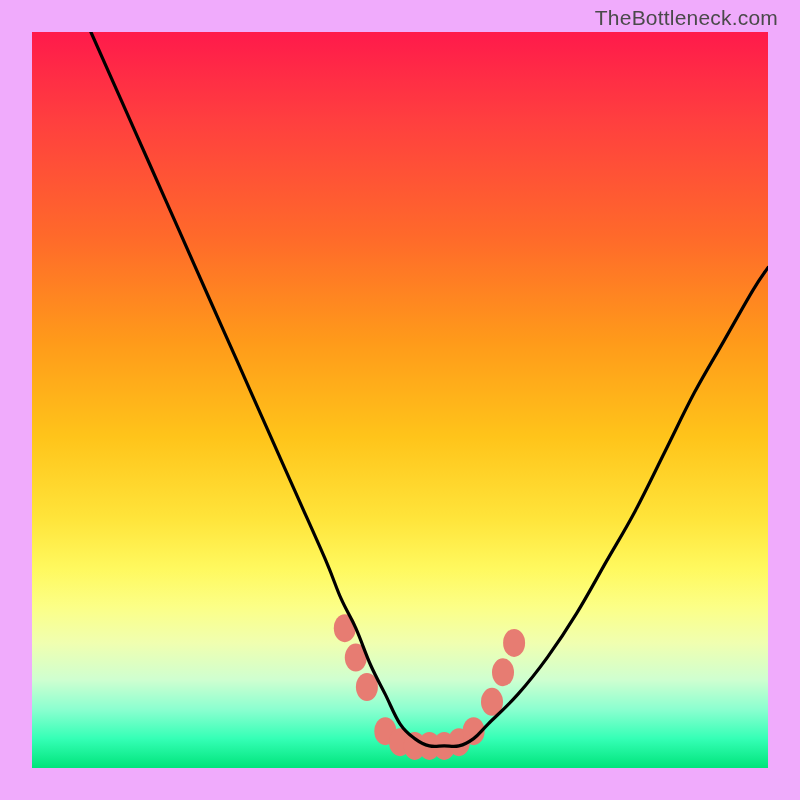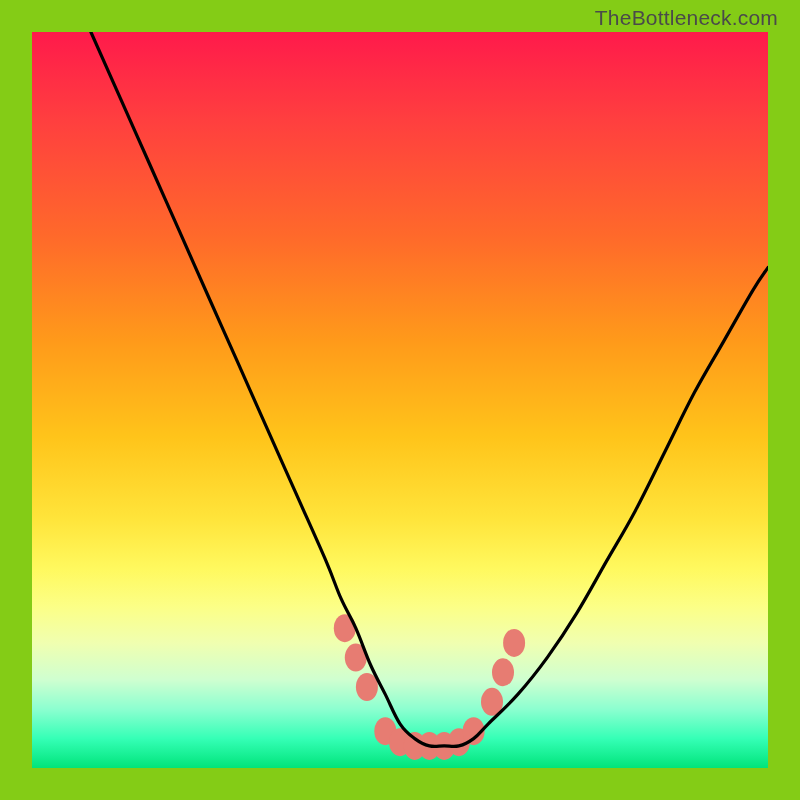--- a/index.html
+++ b/index.html
@@ -9,21 +9,21 @@
     height: 800px;
     background: #000;
     overflow: hidden;
   }
   .frame {
     position: absolute;
     top: 0;
     left: 0;
     width: 800px;
     height: 800px;
-    background: #84cc16;
+    background: #f0abfc;
   }
   .plot {
     position: absolute;
     top: 32px;
     left: 32px;
     width: 736px;
     height: 736px;
     background: linear-gradient(to bottom,
       #ff1a4b 0%,
       #ff3f3f 12%,

